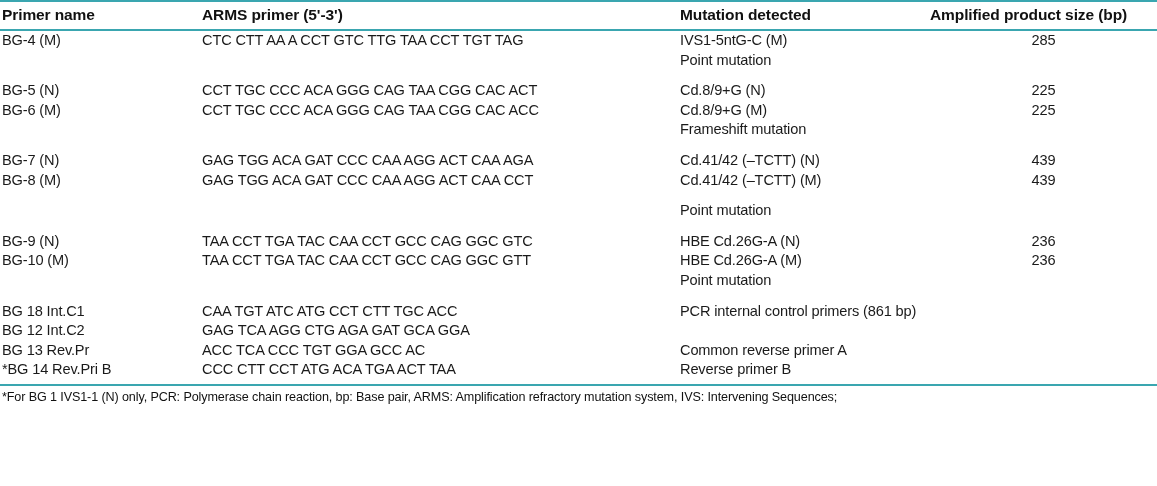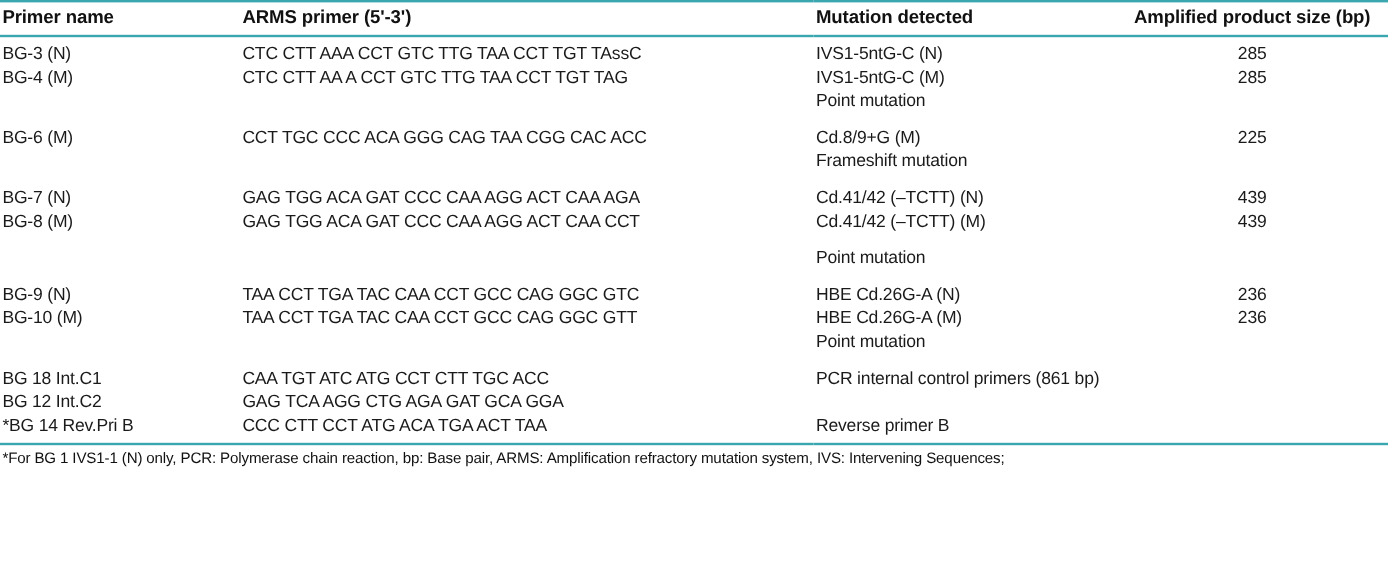--- a/index.html
+++ b/index.html
@@ -41,21 +41,21 @@
     padding: 4px 0 5px 0;
     border-top: 2px solid #3aa6b0;
     border-bottom: 2px solid #3aa6b0;
     color: #111111;
     vertical-align: bottom;
     letter-spacing: -0.1px;
   }
   thead th.col-name { padding-left: 2px; }
   thead th.col-seq  { padding-left: 2px; margin-top: 23px; }
   thead th.col-mut  { padding-left: 2px; }
-  thead th.col-size { text-align: center; padding-left: 0; }
+  thead th.col-size { padding-left: 0; }
 
   tbody td {
     font-size: 14.6px;
     padding: 0;
     vertical-align: top;
     line-height: 19.6px;
     white-space: nowrap;
     letter-spacing: -0.15px;
   }
   tbody td.col-name { padding-left: 2px; }
@@ -97,42 +97,42 @@
     </colgroup>
     <thead>
       <tr>
         <th class="col-name">Primer name</th>
         <th class="col-seq">ARMS primer (5'-3')</th>
         <th class="col-mut">Mutation detected</th>
         <th class="col-size">Amplified product size (bp)</th>
       </tr>
     </thead>
     <tbody id="table-body">
-        <tr class="data-row first-row">
-          <td class="col-name">BG-3 (N)</td>
-          <td class="col-seq">CTC CTT AAA CCT GTC TTG TAA CCT TGT TAssC</td>
-          <td class="col-mut">IVS1-5ntG-C (N)</td>
-          <td class="col-size">285</td>
-        </tr>
         <tr class="data-row">
           <td class="col-name">BG-4 (M)</td>
           <td class="col-seq">CTC CTT AA A CCT GTC TTG TAA CCT TGT TAG</td>
           <td class="col-mut">IVS1-5ntG-C (M)</td>
           <td class="col-size">285</td>
         </tr>
         <tr class="data-row">
           <td class="col-name"></td>
           <td class="col-seq"></td>
           <td class="col-mut">Point mutation</td>
           <td class="col-size"></td>
         </tr>
         <tr class="spacer-row">
           <td colspan="4"></td>
         </tr>
         <tr class="data-row">
+          <td class="col-name">BG-5 (N)</td>
+          <td class="col-seq">CCT TGC CCC ACA GGG CAG TAA CGG CAC ACT</td>
+          <td class="col-mut">Cd.8/9+G (N)</td>
+          <td class="col-size">225</td>
+        </tr>
+        <tr class="data-row">
           <td class="col-name">BG-6 (M)</td>
           <td class="col-seq">CCT TGC CCC ACA GGG CAG TAA CGG CAC ACC</td>
           <td class="col-mut">Cd.8/9+G (M)</td>
           <td class="col-size">225</td>
         </tr>
         <tr class="data-row">
           <td class="col-name"></td>
           <td class="col-seq"></td>
           <td class="col-mut">Frameshift mutation</td>
           <td class="col-size"></td>
@@ -188,20 +188,26 @@
         <tr class="data-row">
           <td class="col-name">BG 18 Int.C1</td>
           <td class="col-seq">CAA TGT ATC ATG CCT CTT TGC ACC</td>
           <td class="col-mut">PCR internal control primers (861 bp)</td>
           <td class="col-size"></td>
         </tr>
         <tr class="data-row">
           <td class="col-name">BG 12 Int.C2</td>
           <td class="col-seq">GAG TCA AGG CTG AGA GAT GCA GGA</td>
           <td class="col-mut"></td>
+          <td class="col-size"></td>
+        </tr>
+        <tr class="data-row">
+          <td class="col-name">BG 13 Rev.Pr</td>
+          <td class="col-seq">ACC TCA CCC TGT GGA GCC AC</td>
+          <td class="col-mut">Common reverse primer A</td>
           <td class="col-size"></td>
         </tr>
         <tr class="data-row last-row">
           <td class="col-name">*BG 14 Rev.Pri B</td>
           <td class="col-seq">CCC CTT CCT ATG ACA TGA ACT TAA</td>
           <td class="col-mut">Reverse primer B</td>
           <td class="col-size"></td>
         </tr>
       </tbody>
     <tfoot>

